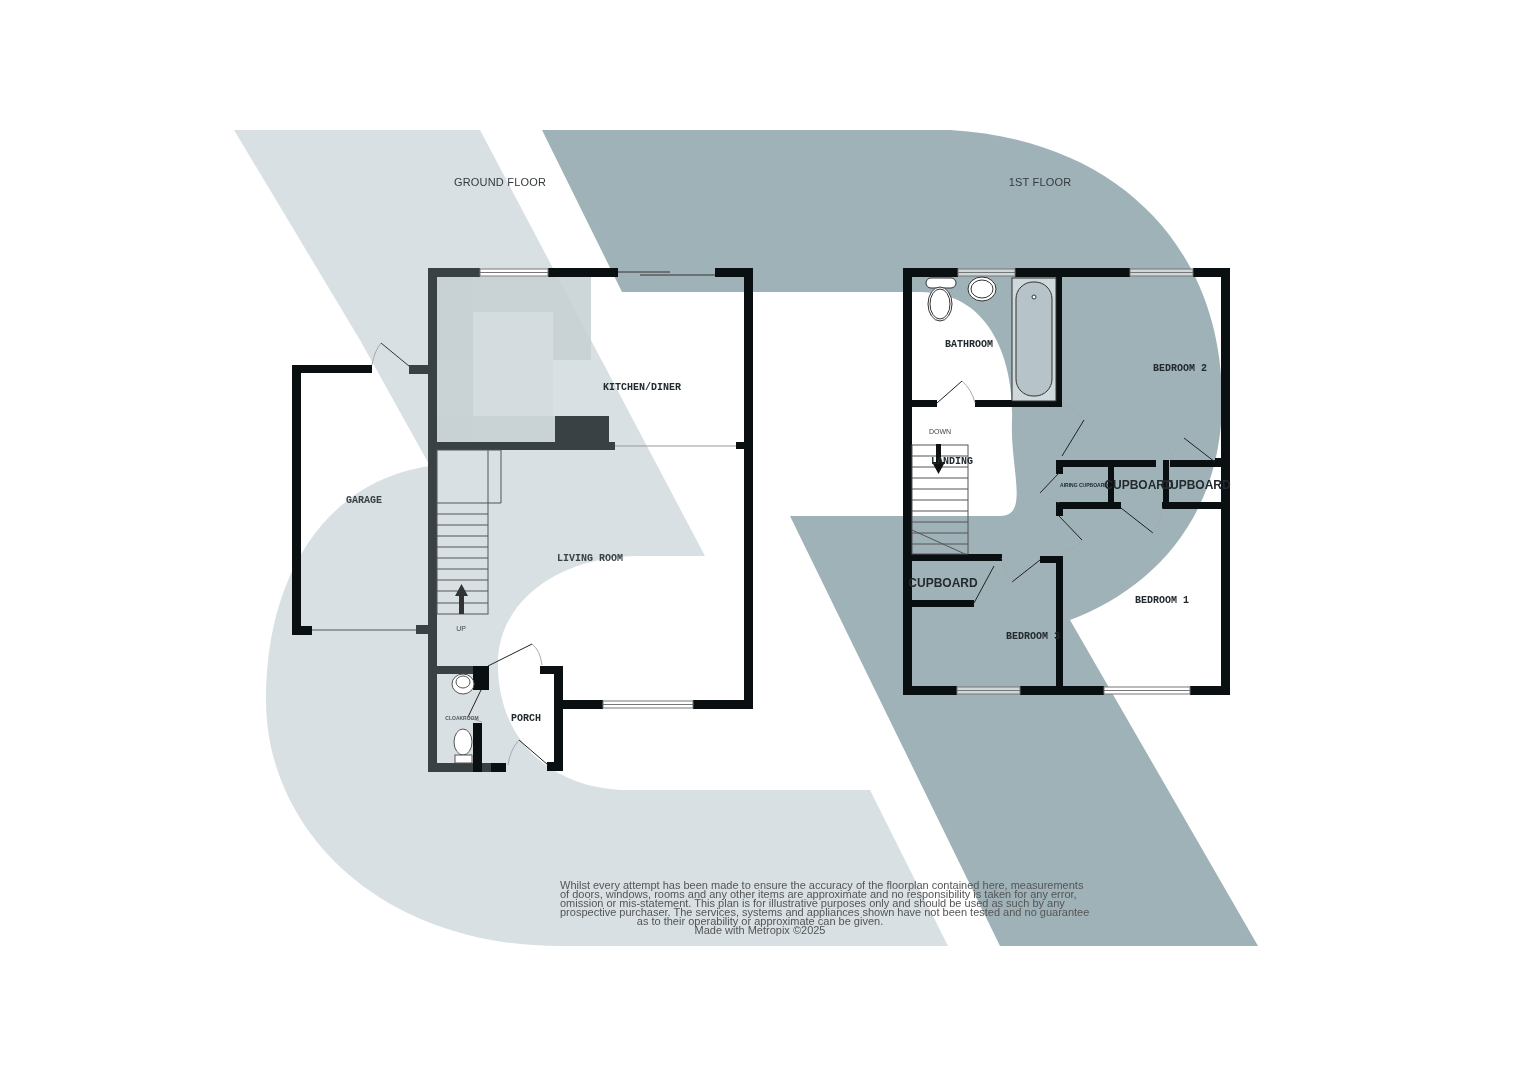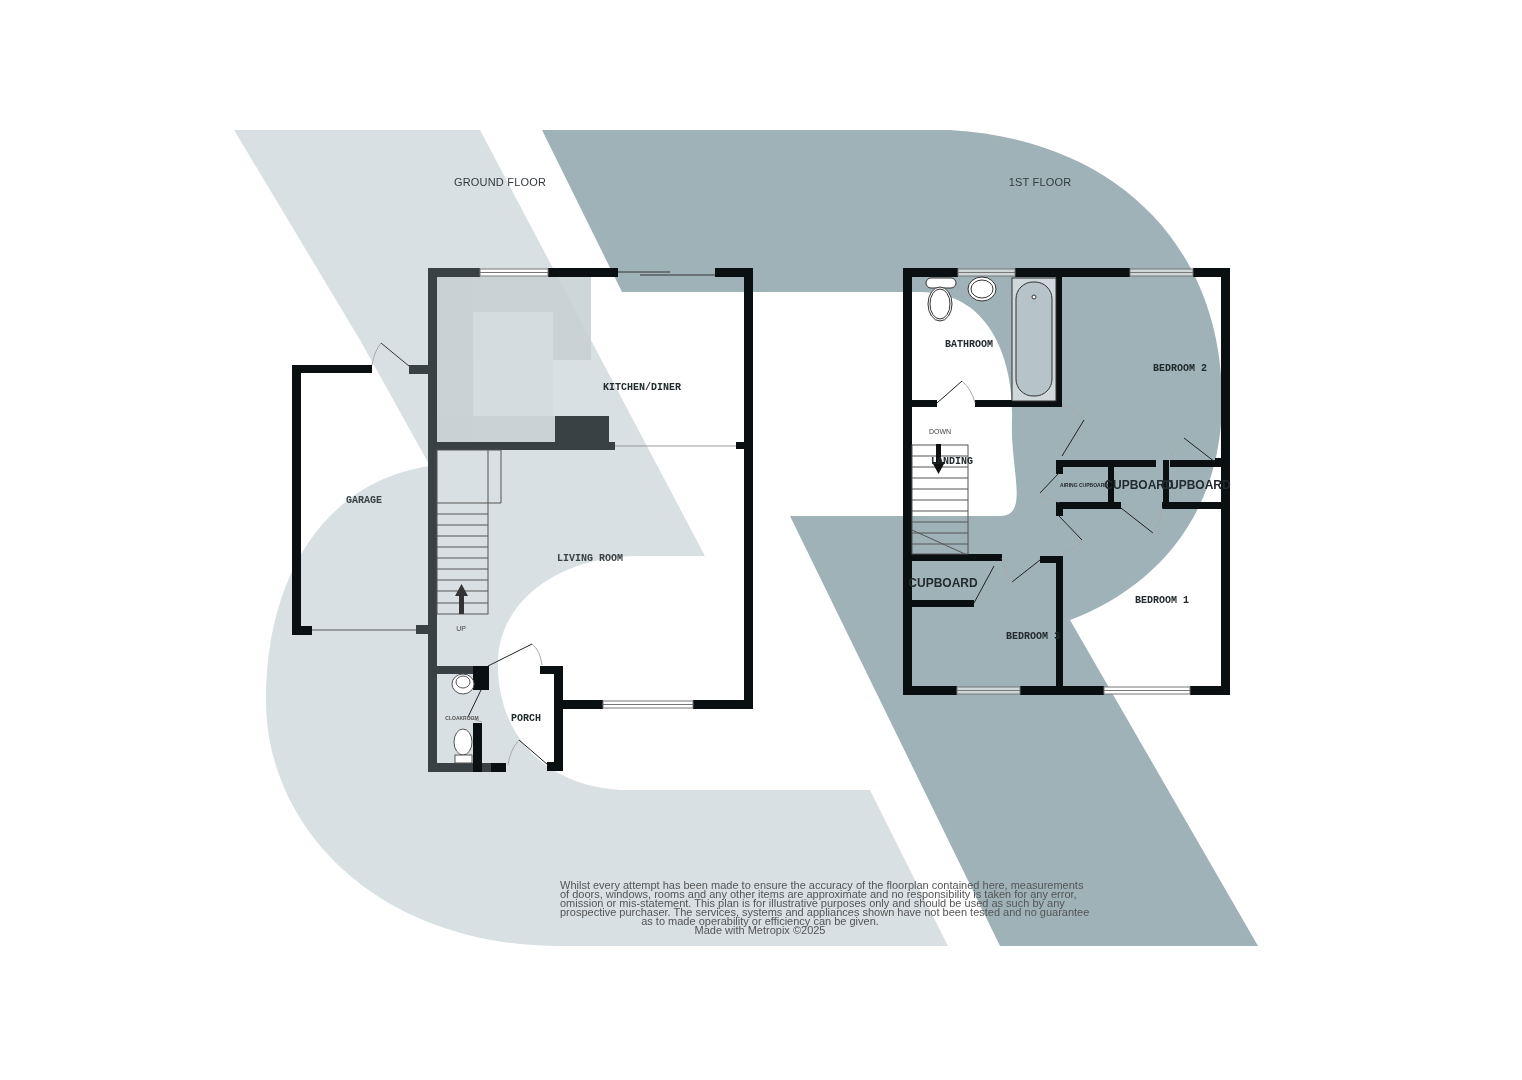--- a/index.html
+++ b/index.html
@@ -240,15 +240,15 @@
 <div class="room-label small" style="left:943px; top:583px;">CUPBOARD</div>
 <div class="room-label big" style="left:1033px; top:628px;margin-top:8px;">BEDROOM 3</div>
 <div class="room-label big" style="left:1142px; top:600px;padding-left:40px;">BEDROOM 1</div>
 <div class="stair-label" style="left:940px; top:431px;">DOWN</div>
 
 <div class="disclaimer">
   <div>Whilst every attempt has been made to ensure the accuracy of the floorplan contained here, measurements</div>
   <div>of doors, windows, rooms and any other items are approximate and no responsibility is taken for any error,</div>
   <div>omission or mis-statement. This plan is for illustrative purposes only and should be used as such by any</div>
   <div>prospective purchaser. The services, systems and appliances shown have not been tested and no guarantee</div>
-  <div>as to made operability or efficiency can be given.</div>
+  <div>as to their operability or approximate can be given.</div>
   <div>Made with Metropix ©2025</div>
 </div>
 
 </body></html>

